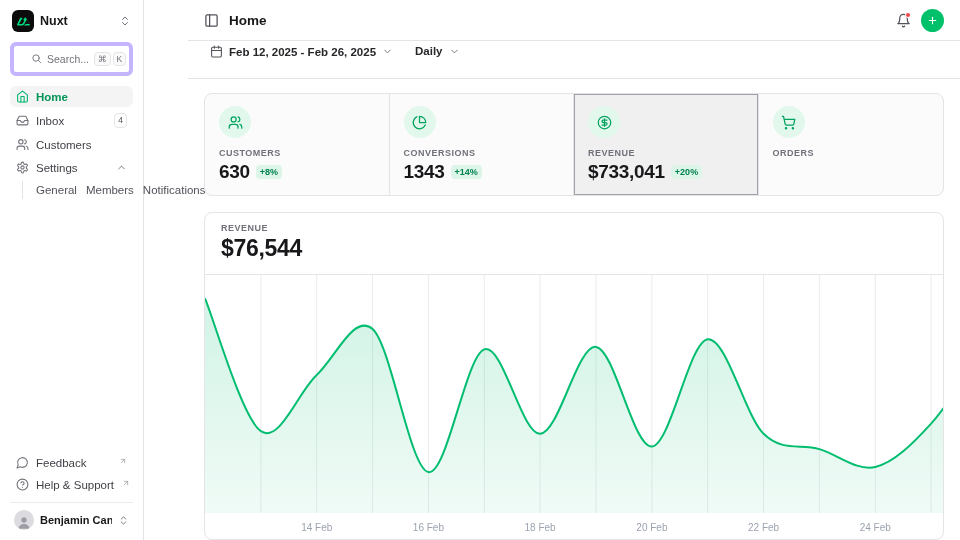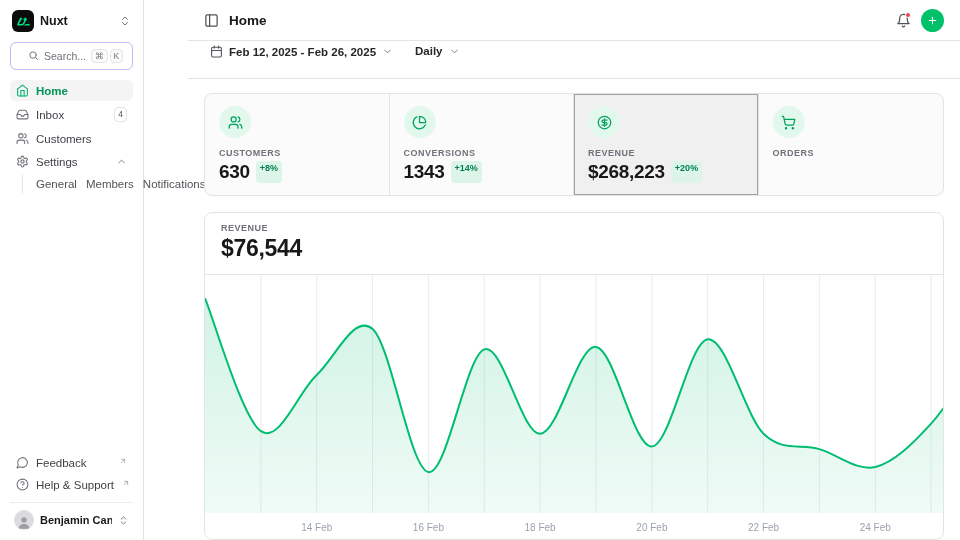--- a/index.html
+++ b/index.html
@@ -10,21 +10,21 @@
   }
   .app { display:flex; width:960px; height:540px;gap:44px; }
 
   
   .sidebar { width:144px; min-width:144px; border-right:1px solid #e4e4e7;
     display:flex; flex-direction:column; padding:10px 10px 6px; background:#fff; }
   .ws-row { display:flex; align-items:center; gap:6px; padding:0 2px 10px; cursor:pointer; }
   .logo { width:22px; height:22px; border-radius:6px; background:#0c0c0d;
     display:flex; align-items:center; justify-content:center; flex:none; }
   .ws-name { font-size:12.5px; font-weight:700; flex:1; }
-  .search { display:flex; align-items:center; gap:5px; border:1px solid #c4b5fd;
+  .search { display:flex; align-items:center; gap:5px; border:4px solid #c4b5fd;
     border-radius:6px; padding:4px 17px; color:#71717a; cursor:text;text-align:center; }
   .search-text { flex:1; font-size:10.5px; }
   .kbds { display:flex; gap:2px; }
   kbd { font-size:8.5px; border:1px solid #e4e4e7; border-radius:4px; padding:0 3px;
     height:14px; line-height:13px; background:#fafafa; color:#71717a; font-family:inherit; }
   nav { margin-top:10px; display:flex; flex-direction:column; gap:2px; }
   .nav-item { display:flex; align-items:center; gap:7px; padding:4px 6px; border-radius:6px;
     font-size:11.5px; color:#3f3f46; cursor:pointer; text-decoration:none; }
   .nav-item .ic { color:#71717a; display:flex; flex:none; }
   .nav-item.active { background:#f4f4f5; color:#009456; font-weight:700; }
@@ -65,21 +65,21 @@
   .content { flex:1; min-height:0; padding:14px 16px 0; display:flex; flex-direction:column; gap:16px; }
 
   .stats { display:grid; grid-template-columns:repeat(4,1fr); border:1px solid #e4e4e7;
     border-radius:8px; overflow:hidden; background:#fbfbfc; }
   .stat { padding:12px 14px; border-right:1px solid #e4e4e7; cursor:pointer; }
   .stat:last-child { border-right:none; }
   .stat.selected { background:#f0f0f1; box-shadow:inset 0 0 0 1px #a1a1aa; }
   .stat-icon { width:32px; height:32px; border-radius:50%; background:#e2f8ed; color:#00a25d;
     display:flex; align-items:center; justify-content:center; }
   .stat-label { margin-top:10px; font-size:9px; letter-spacing:.5px; color:#71717a; font-weight:600; }
-  .stat-value-row { display:flex; gap:6px; margin-top:3px; }
+  .stat-value-row { display:flex; align-items:center; gap:6px; margin-top:3px; }
   .stat-value { font-size:19px; font-weight:700; letter-spacing:-.3px; }
   .badge { font-size:9px; font-weight:700; color:#00824e; background:#ddf5e9;
     border-radius:4px; padding:2px 4px; }
 
   .panel { border:1px solid #e4e4e7; border-radius:8px; background:#fff; flex:1; min-height:0;
     display:flex; flex-direction:column; overflow:hidden; }
   .panel-head { padding:10px 16px 12px; border-bottom:1px solid #e4e4e7; }
   .panel-label { font-size:9px; letter-spacing:.5px; color:#71717a; font-weight:600; }
   .panel-value { font-size:23px; font-weight:700; margin-top:2px; letter-spacing:-.3px; }
   .chart { flex:1; min-height:0; position:relative; }
@@ -315,21 +315,21 @@
         <div class="stat selected">
           <div class="stat-icon">
             <svg width="15" height="15" viewBox="0 0 24 24" fill="none" stroke="currentColor" stroke-width="2" stroke-linecap="round" stroke-linejoin="round">
                 <circle cx="12" cy="12" r="10"></circle>
                 <path d="M16 8h-6a2 2 0 1 0 0 4h4a2 2 0 1 1 0 4H8"></path>
                 <path d="M12 18V6"></path>
               </svg>
           </div>
           <div class="stat-label">REVENUE</div>
           <div class="stat-value-row">
-            <span class="stat-value">$268,223</span>
+            <span class="stat-value">$733,041</span>
             <span class="badge">+20%</span>
           </div>
         </div>
         <div class="stat">
           <div class="stat-icon">
             <svg width="15" height="15" viewBox="0 0 24 24" fill="none" stroke="currentColor" stroke-width="2" stroke-linecap="round" stroke-linejoin="round">
                 <circle cx="8" cy="21" r="1"></circle>
                 <circle cx="19" cy="21" r="1"></circle>
                 <path d="M2.05 2.05h2l2.66 12.42a2 2 0 0 0 2 1.58h9.78a2 2 0 0 0 1.95-1.57l1.65-7.43H5.12"></path>
               </svg>

